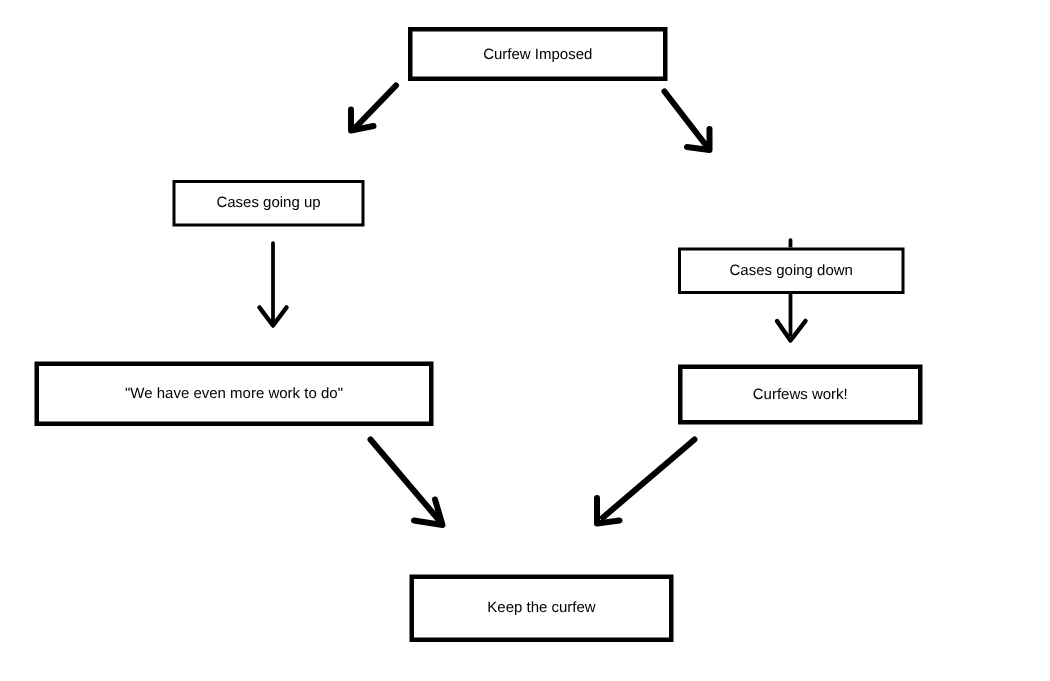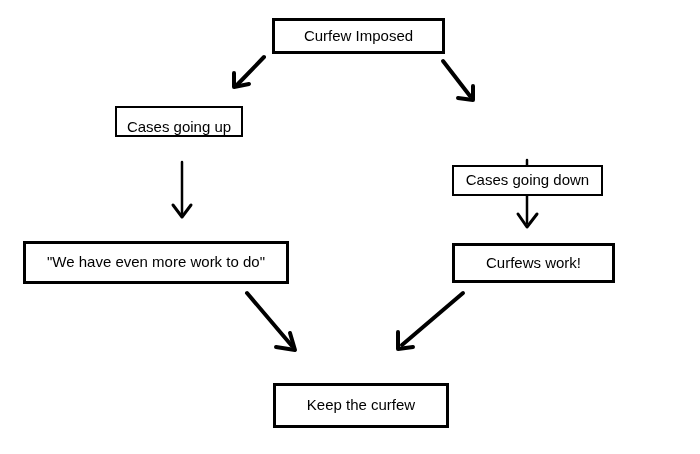--- a/index.html
+++ b/index.html
@@ -26,26 +26,26 @@
   }
   .node {
     position: absolute;
     box-sizing: border-box;
     border: 3px solid #000000;
     background: #ffffff;
     display: flex;
     align-items: center;
     justify-content: center;
     text-align: center;
-    font-size: 15px;
+    font-size: 10px;
     line-height: 1.1;
     white-space: nowrap;
   }
   .node-curfew-imposed { left: 272px; top: 18px;  width: 173px; height: 36px; }
-  .node-cases-up       { left: 115px; top: 106px; width: 128px; height: 31px; border-width: 2px; align-items: flex-end; }
+  .node-cases-up       { left: 115px; top: 120px; width: 128px; height: 31px; border-width: 2px; }
   .node-cases-down     { left: 452px; top: 121px; width: 151px; height: 31px; border-width: 2px; margin-top: 44px; }
   .node-more-work      { left: 23px;  top: 241px; width: 266px; height: 43px; }
   .node-curfews-work   { left: 452px; top: 243px; width: 163px; height: 40px; }
   .node-keep-curfew    { left: 273px; top: 383px; width: 176px; height: 45px; }
 </style>
 </head>
 <body>
 
 <div class="canvas">
 

